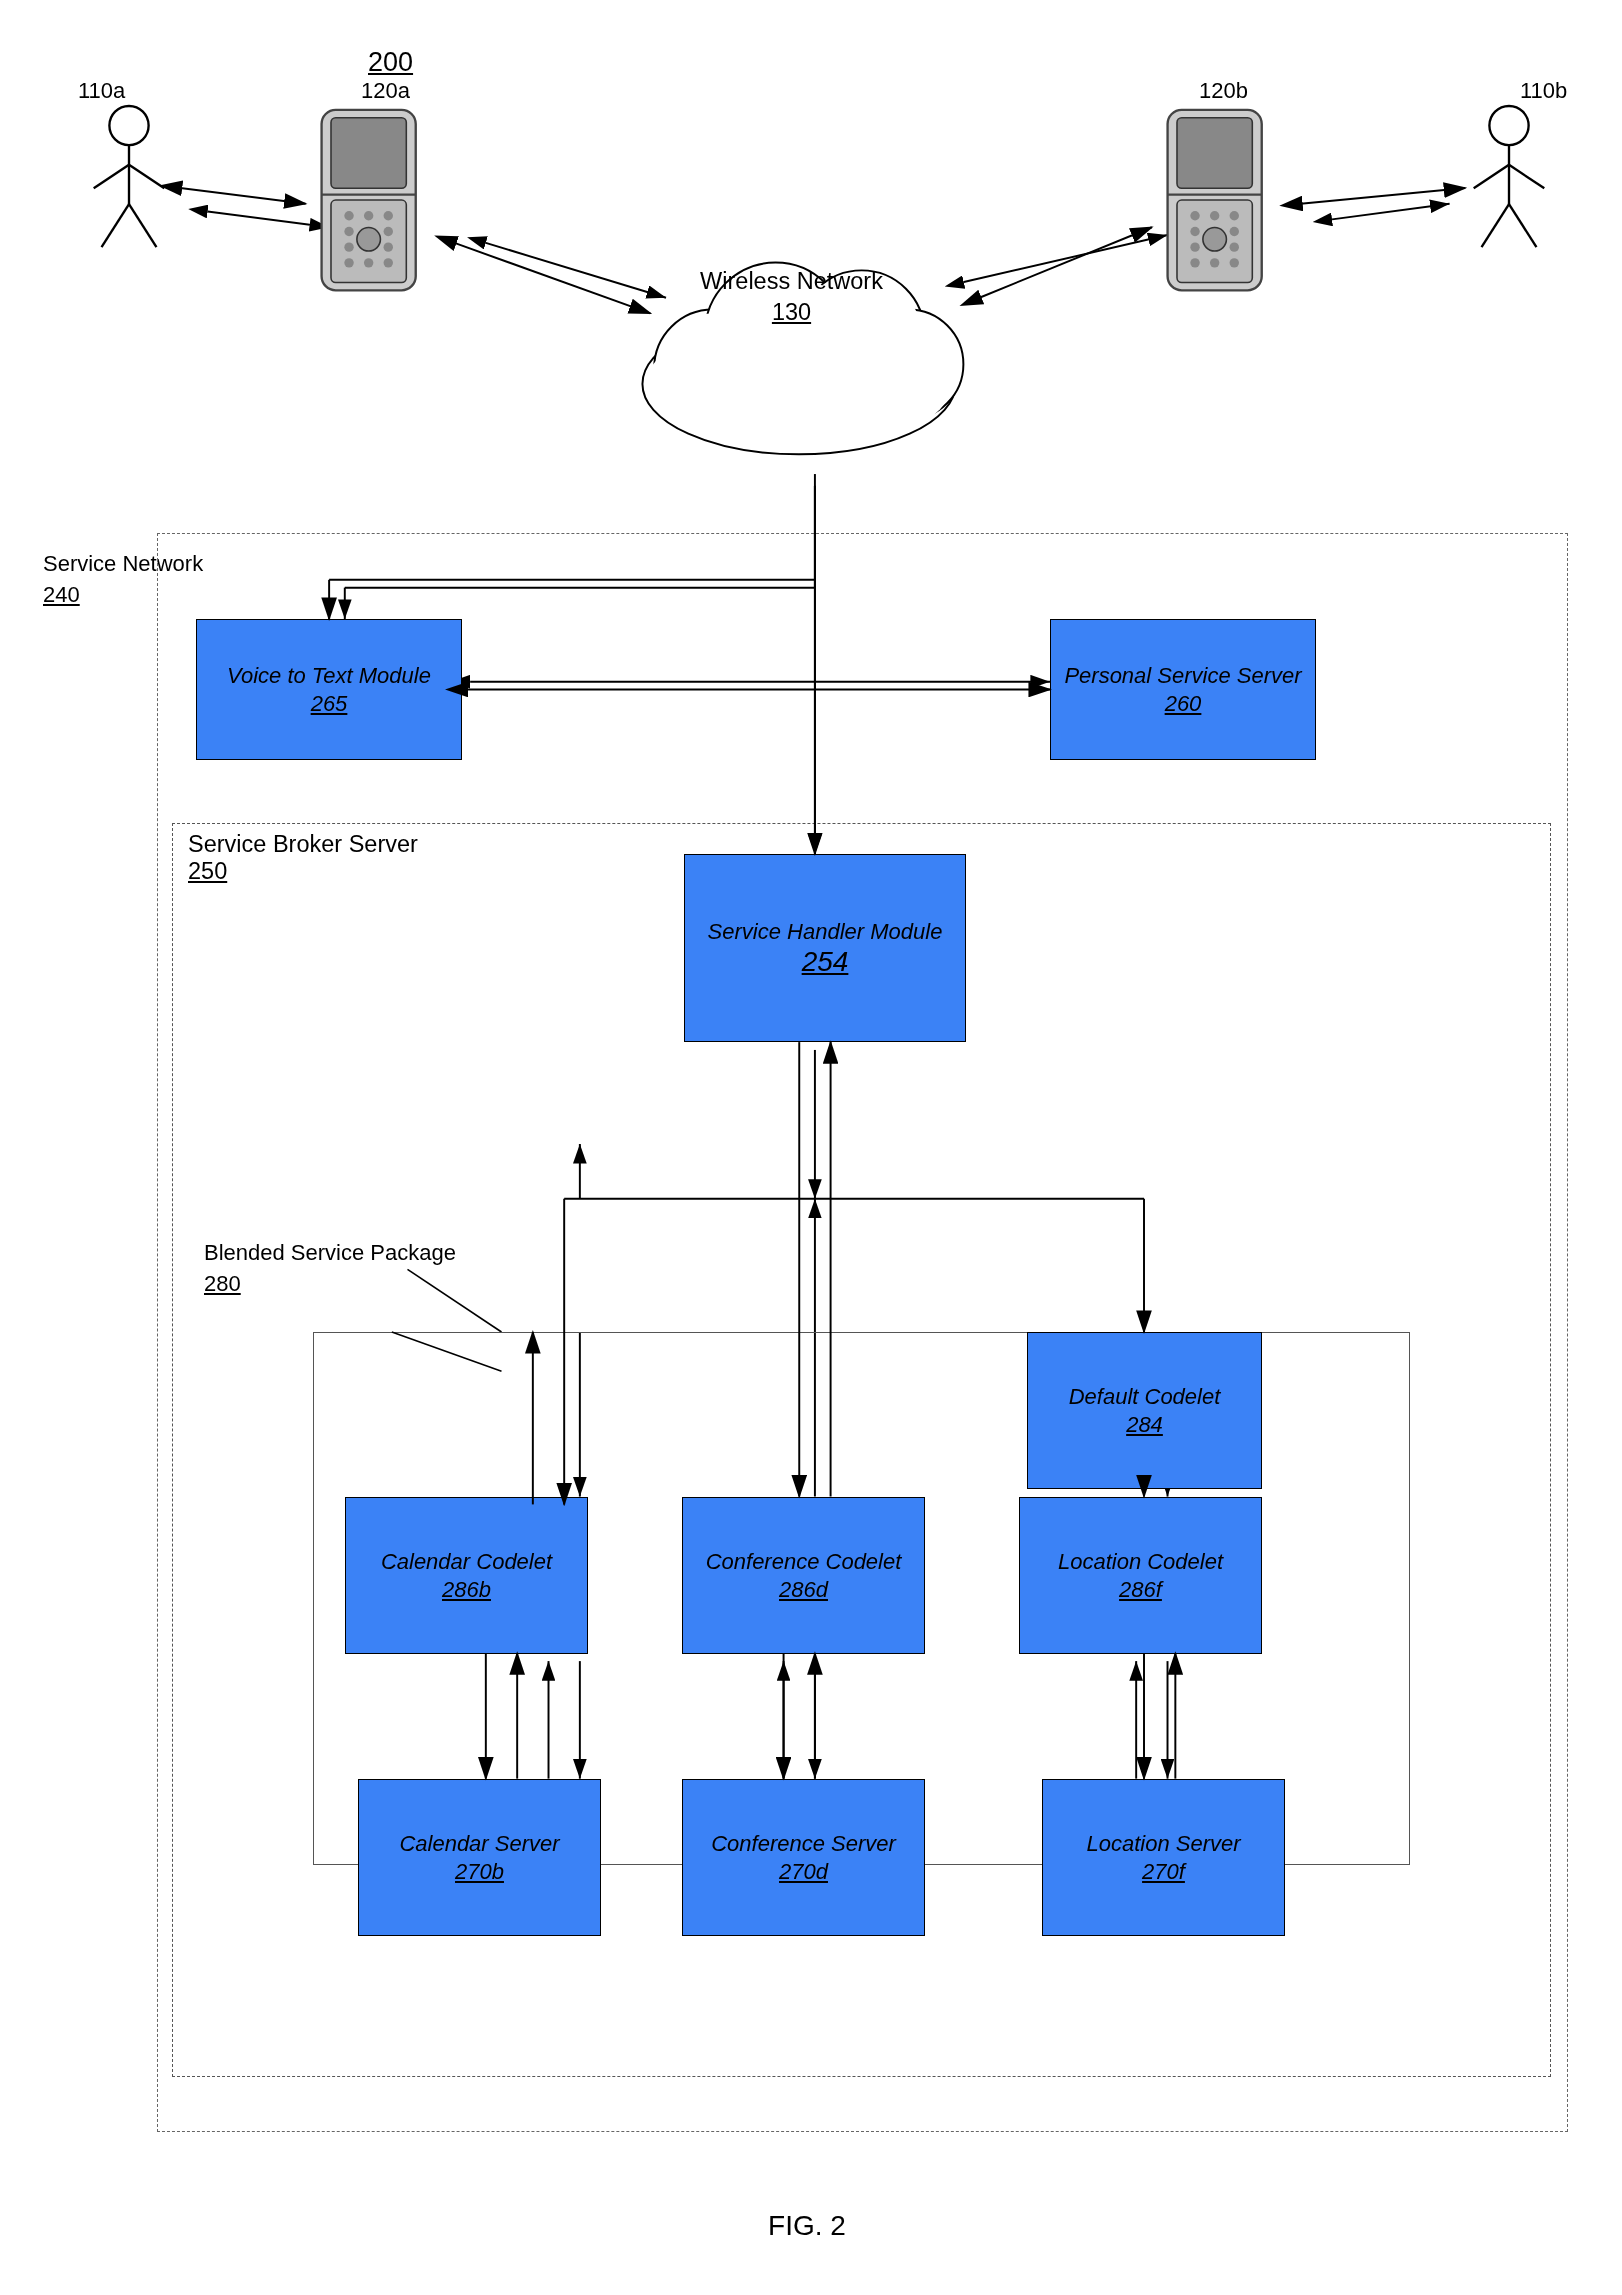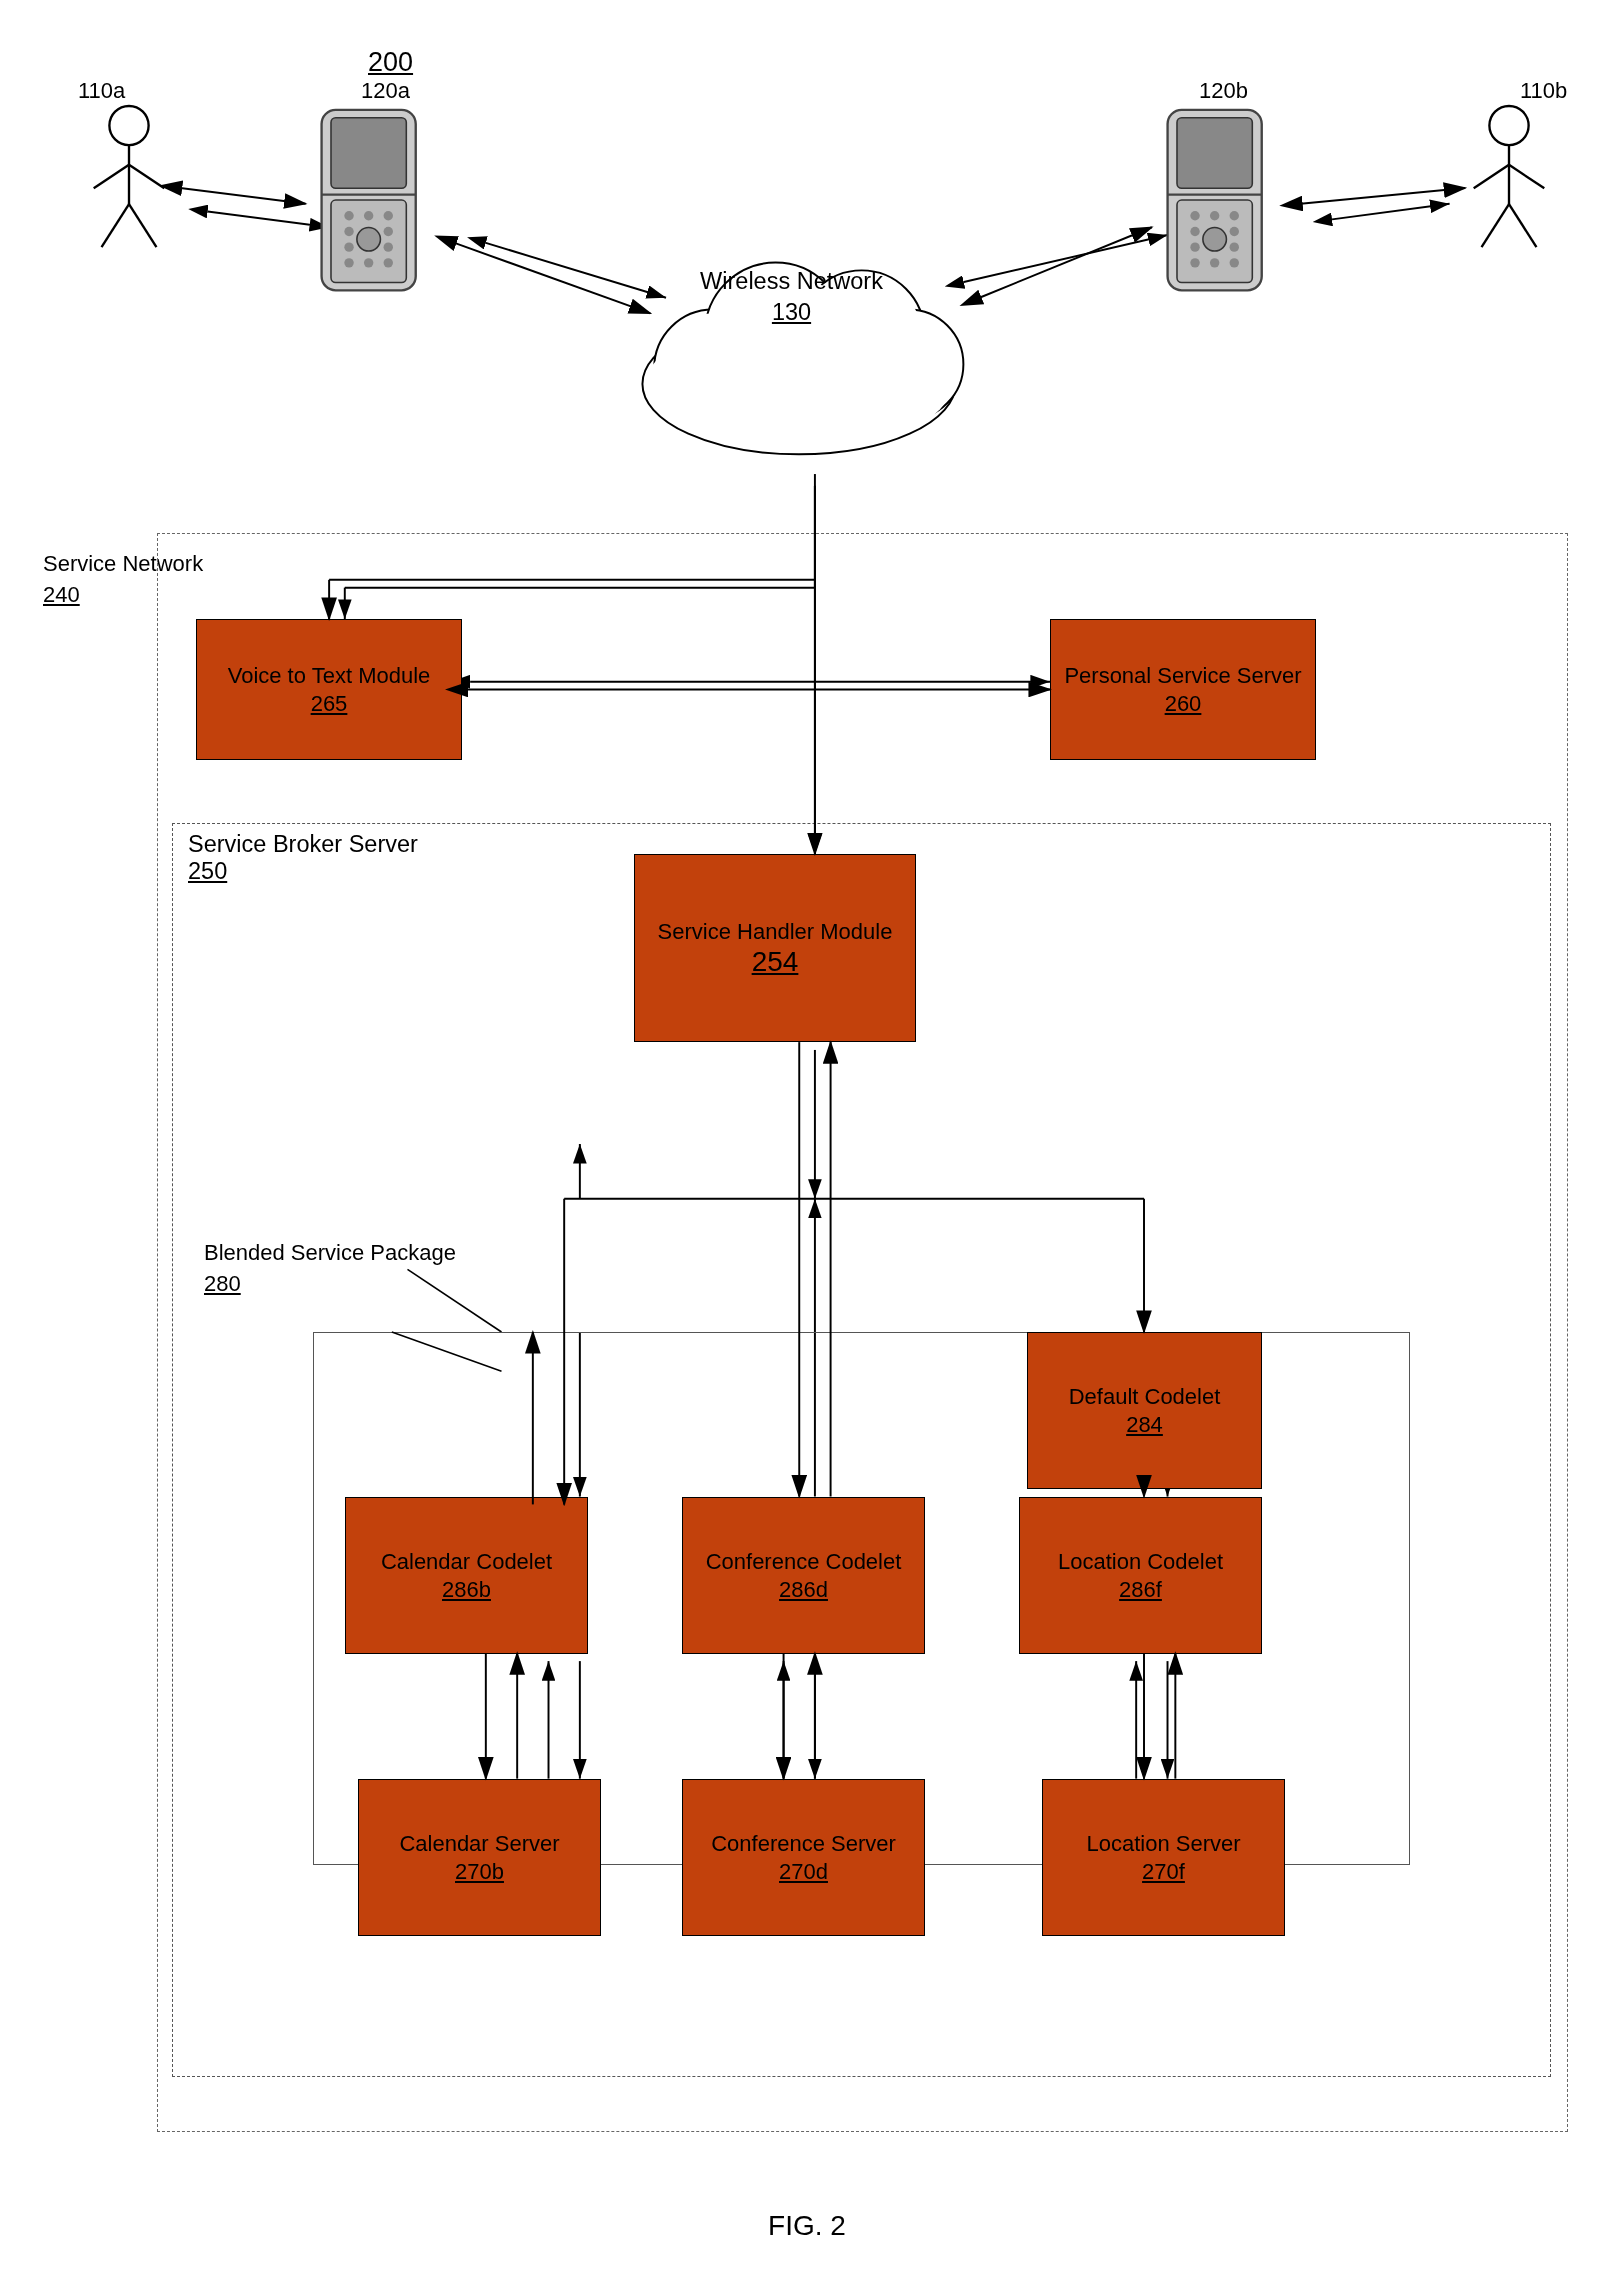--- a/index.html
+++ b/index.html
@@ -28,27 +28,28 @@
     }
 
     .label-underline {
       text-decoration: underline;
     }
 
     
     .box {
       position: absolute;
       border: 1.6px solid #000;
-      background: #c2410c;
+      background: #3b82f6;
       display: flex;
       flex-direction: column;
       align-items: center;
       justify-content: center;
       text-align: center;
       padding: 7.8px;
+      font-style: italic;
     }
 
     .box-text {
       font-size: 23.5px;
       font-family: Arial, sans-serif;
       line-height: 1.3;
     }
 
     .box-number {
       font-size: 23.5px;
@@ -252,21 +253,21 @@
     <span class="box-number" style="font-size:22px;">260</span>
   </div>
 
   <div class="container-box" style="left: 172px; top: 823px; width: 1379px; height: 1254px;">
   </div>
   <div class="container-label" style="left: 188px; top: 831px; font-size: 23.5px;">
     <span>Service Broker Server</span><br>
     <span class="label-underline" style="font-size:23.5px;">250</span>
   </div>
 
-  <div class="box" style="left: 634px; top: 854px; width: 282px; height: 188px;">
+  <div class="box" style="left: 684px; top: 854px; width: 282px; height: 188px;">
     <span class="box-text" style="font-size:22px;">Service Handler
 Module</span>
     <span class="box-number" style="font-size:28px;">254</span>
   </div>
 
   <div style="position:absolute; left:204px; top:1238px; font-size:22px; line-height:1.4;">
     <span>Blended Service
 Package</span><br>
     <span class="label-underline" style="font-size:22px; display:block;">280</span>
   </div>

